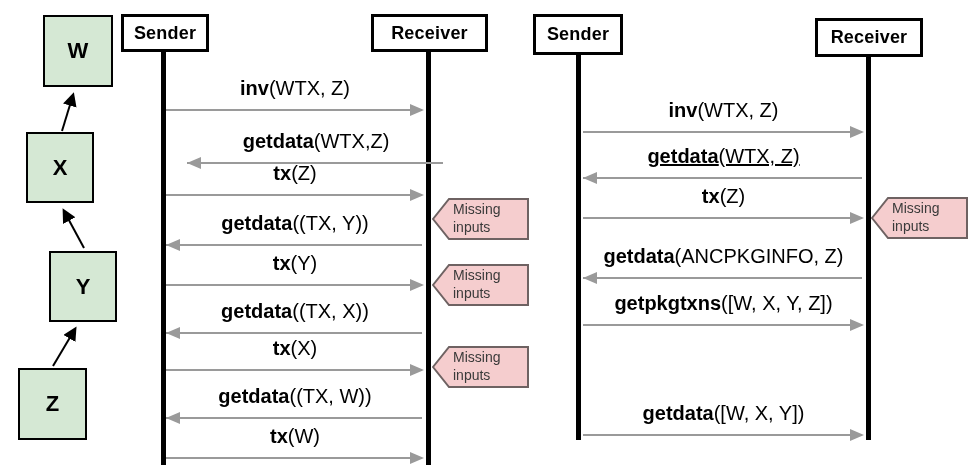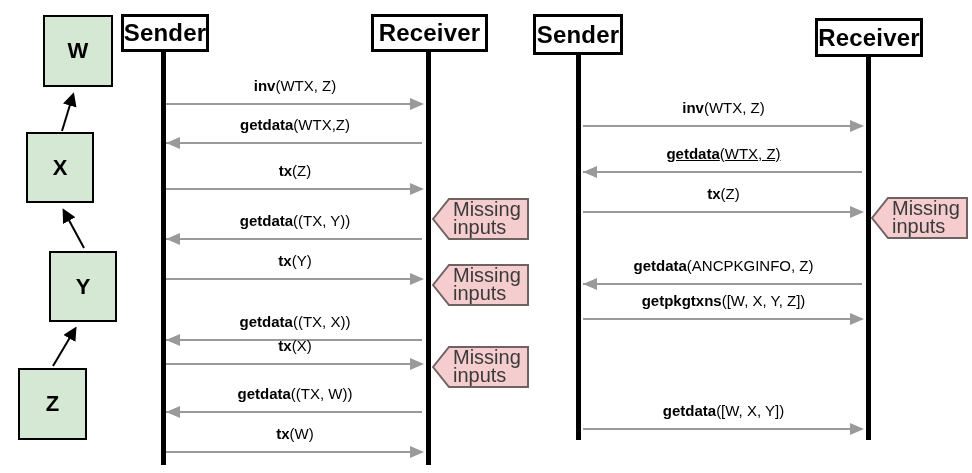--- a/index.html
+++ b/index.html
@@ -12,27 +12,27 @@
     position:absolute; box-sizing:border-box;
     background:#d5e8d4; border:2px solid #000;
     display:flex; align-items:center; justify-content:center;
     font-weight:700; font-size:22px; color:#000;
   }
   
   .actor {
     position:absolute; box-sizing:border-box;
     background:#fff; border:3px solid #000;
     display:flex; align-items:center; justify-content:center;
-    font-weight:700; font-size:24px; letter-spacing:0.2px;
+    font-weight:700; font-size:18px; letter-spacing:0.2px;
   }
   
   .lifeline { position:absolute; width:5px; background:#000; }
   
   .msg { position:absolute; }
-  .msg-label { text-align:center; font-size:15px; color:#000; white-space:nowrap; }
+  .msg-label { text-align:center; font-size:20px; color:#000; white-space:nowrap; }
   .cmd { font-weight:700; }
   .msg-arrow { position:relative; height:12px; margin-top:4px; }
   .msg-arrow::before {
     content:""; position:absolute; left:0; right:2px; top:5px;
     border-top:2px solid #9a9a9a;
   }
   .msg[data-dir="right"] .msg-arrow::after {
     content:""; position:absolute; right:0; top:0; width:0; height:0;
     border-top:6px solid transparent; border-bottom:6px solid transparent;
     border-left:14px solid #9a9a9a;
@@ -42,21 +42,21 @@
     border-top:6px solid transparent; border-bottom:6px solid transparent;
     border-right:14px solid #9a9a9a;
   }
   .d1-msg { left:166px; width:258px; }
   .d2-msg { left:583px; width:281px; }
   
   .callout { position:absolute; width:98px; height:42px; }
   .callout svg { position:absolute; left:0; top:0; }
   .callout-text {
     position:absolute; left:21px; top:2px; width:72px;
-    font-size:20px; line-height:18px; color:#3a3a3a;
+    font-size:14px; line-height:18px; color:#3a3a3a;
   }
   .graph-arrows { position:absolute; left:0; top:0; }
 </style>
 </head>
 <body>
 
 <div class="stage">
 
   <svg class="graph-arrows" width="130" height="473" viewBox="0 0 130 473">
     <defs>
@@ -76,37 +76,37 @@
 
   <div class="actor" style="left:121px; top:14px; width:88px; height:38px;">Sender</div>
   <div class="actor" style="left:371px; top:14px; width:117px; height:38px;">Receiver</div>
   <div class="lifeline" style="left:161px; top:50px; height:415px;"></div>
   <div class="lifeline" style="left:426px; top:50px; height:415px;"></div>
 
   <div class="msg d1-msg" style="top:77px;" data-dir="right">
     <div class="msg-label"><span class="cmd">inv</span><span>(WTX, Z)</span></div>
     <div class="msg-arrow"></div>
   </div>
-  <div class="msg d1-msg" style="top:116px;" data-dir="left">
+  <div class="msg d1-msg" style="top:130px;padding-left:21px;" data-dir="left">
     <div class="msg-label"><span class="cmd">getdata</span><span>(WTX,Z)</span></div>
     <div class="msg-arrow"></div>
   </div>
   <div class="msg d1-msg" style="top:162px;" data-dir="right">
     <div class="msg-label"><span class="cmd">tx</span><span>(Z)</span></div>
     <div class="msg-arrow"></div>
   </div>
   <div class="msg d1-msg" style="top:212px;" data-dir="left">
     <div class="msg-label"><span class="cmd">getdata</span><span>((TX, Y))</span></div>
     <div class="msg-arrow"></div>
   </div>
   <div class="msg d1-msg" style="top:252px;" data-dir="right">
     <div class="msg-label"><span class="cmd">tx</span><span>(Y)</span></div>
     <div class="msg-arrow"></div>
   </div>
-  <div class="msg d1-msg" style="top:313px;" data-dir="left">
+  <div class="msg d1-msg" style="top:300px;" data-dir="left">
     <div class="msg-label"><span class="cmd">getdata</span><span>((TX, X))</span></div>
     <div class="msg-arrow"></div>
   </div>
   <div class="msg d1-msg" style="top:337px;" data-dir="right">
     <div class="msg-label"><span class="cmd">tx</span><span>(X)</span></div>
     <div class="msg-arrow"></div>
   </div>
   <div class="msg d1-msg" style="top:425px;" data-dir="right">
     <div class="msg-label"><span class="cmd">tx</span><span>(W)</span></div>
     <div class="msg-arrow"></div>
@@ -145,21 +145,21 @@
     <div class="msg-arrow"></div>
   </div>
   <div class="msg d2-msg" style="top:145px;text-decoration:underline;" data-dir="left">
     <div class="msg-label"><span class="cmd">getdata</span><span>(WTX, Z)</span></div>
     <div class="msg-arrow"></div>
   </div>
   <div class="msg d2-msg" style="top:185px;" data-dir="right">
     <div class="msg-label"><span class="cmd">tx</span><span>(Z)</span></div>
     <div class="msg-arrow"></div>
   </div>
-  <div class="msg d2-msg" style="top:245px;margin-top:12px;" data-dir="left">
+  <div class="msg d2-msg" style="top:245px;" data-dir="left">
     <div class="msg-label"><span class="cmd">getdata</span><span>(ANCPKGINFO, Z)</span></div>
     <div class="msg-arrow"></div>
   </div>
   <div class="msg d2-msg" style="top:292px;" data-dir="right">
     <div class="msg-label"><span class="cmd">getpkgtxns</span><span>([W, X, Y, Z])</span></div>
     <div class="msg-arrow"></div>
   </div>
   <div class="msg d2-msg" style="top:402px;" data-dir="right">
     <div class="msg-label"><span class="cmd">getdata</span><span>([W, X, Y])</span></div>
     <div class="msg-arrow"></div>

